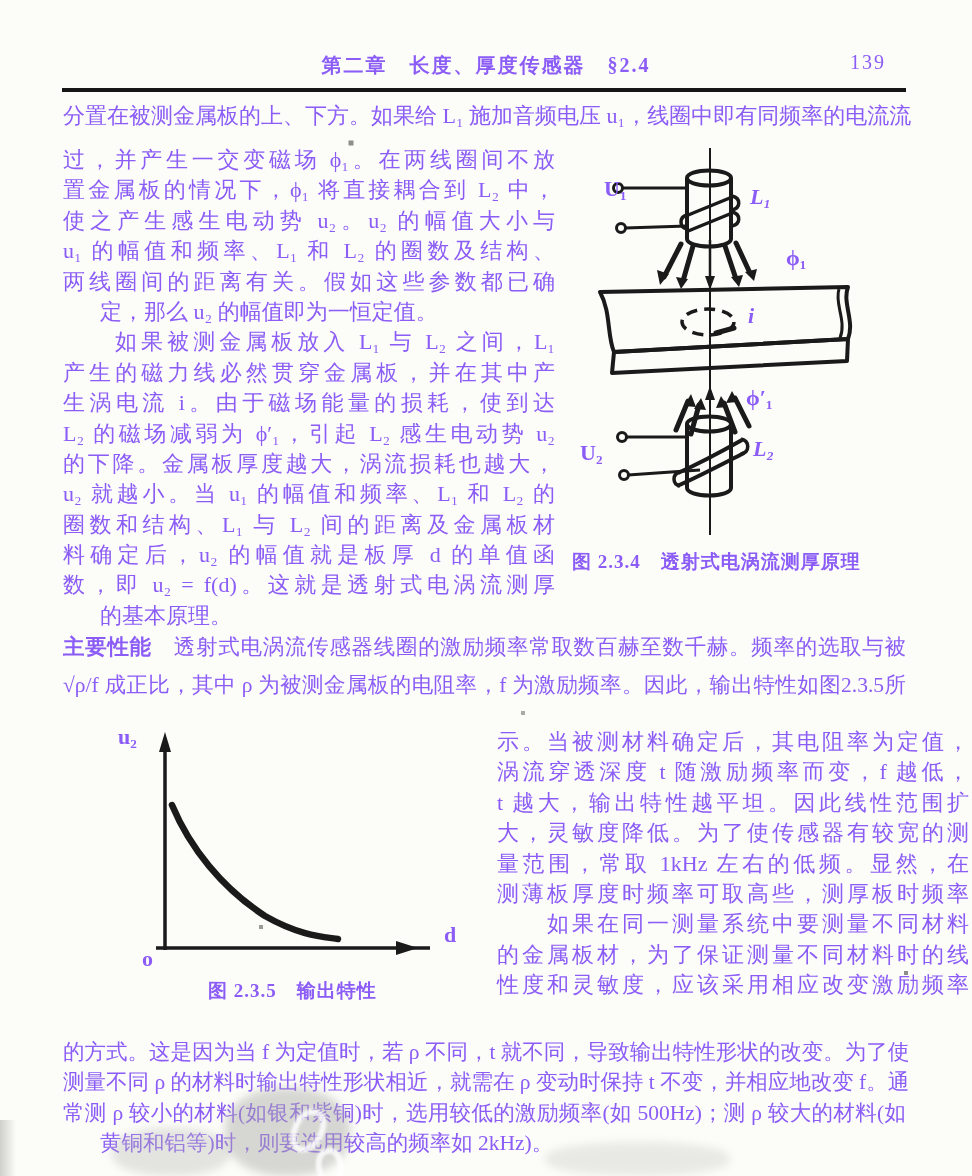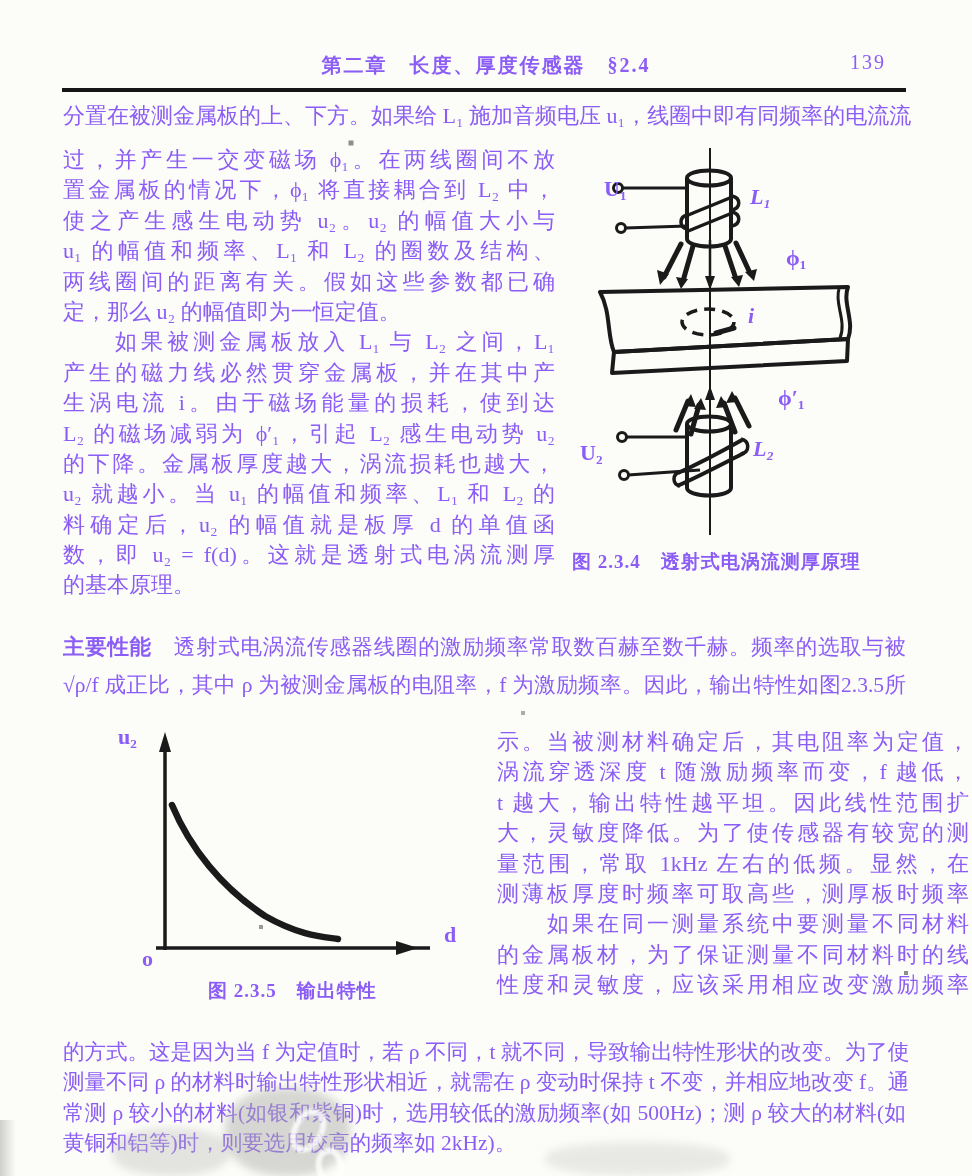--- a/index.html
+++ b/index.html
@@ -4,21 +4,21 @@
 <style>
   html,body{margin:0;padding:0;background:#9a9a98;}
   .page{position:relative;width:972px;height:1176px;background:#fcfcf9;overflow:hidden;
         font-family:"Liberation Serif","DejaVu Serif",serif;color:#8b5cf6;}
   .hdr-title{position:absolute;left:0;right:0;top:52px;text-align:center;
              font-size:20px;letter-spacing:2px;font-weight:bold;}
   .hdr-page{position:absolute;left:850px;top:51px;font-size:20px;letter-spacing:2px;}
   .rule{position:absolute;left:62px;top:88px;width:844px;height:3.5px;background:#161616;}
   .tline{font-size:22px;line-height:30.4px;height:30.4px;white-space:nowrap;
          text-align:justify;text-align-last:justify;overflow:visible;}
-  .tline.short{text-align-last:left;}
+  .tline.short{text-align-last:left;margin-left:37px;}
   .wide .tline{font-size:21.5px;}
   #para1{position:absolute;left:63px;top:101px;width:843px;}
   #colLeft{position:absolute;left:63px;top:145px;width:492px;}
   #para2{position:absolute;left:63px;top:628px;width:843px;}
   #para2 .tline{line-height:38px;height:38px;}
   .lead{font-weight:bold;margin-right:22px;}
   #colRight{position:absolute;left:497px;top:727px;width:472px;}
   #para3{position:absolute;left:63px;top:1037px;width:843px;}
   .fig{position:absolute;}
   #fig234{left:560px;top:140px;width:412px;height:445px;}
@@ -64,20 +64,21 @@
     <div class="tline">使之产生感生电动势 u₂。u₂ 的幅值大小与</div>
     <div class="tline">u₁ 的幅值和频率、L₁ 和 L₂ 的圈数及结构、</div>
     <div class="tline">两线圈间的距离有关。假如这些参数都已确</div>
     <div class="tline short">定，那么 u₂ 的幅值即为一恒定值。</div>
     <div class="tline">　　如果被测金属板放入 L₁ 与 L₂ 之间，L₁</div>
     <div class="tline">产生的磁力线必然贯穿金属板，并在其中产</div>
     <div class="tline">生涡电流 i。由于磁场能量的损耗，使到达</div>
     <div class="tline">L₂ 的磁场减弱为 ϕ′₁，引起 L₂ 感生电动势 u₂</div>
     <div class="tline">的下降。金属板厚度越大，涡流损耗也越大，</div>
     <div class="tline">u₂ 就越小。当 u₁ 的幅值和频率、L₁ 和 L₂ 的</div>
+    <div class="tline">圈数和结构、L₁ 与 L₂ 间的距离及金属板材</div>
     <div class="tline">料确定后，u₂ 的幅值就是板厚 d 的单值函</div>
     <div class="tline">数，即 u₂ = f(d)。这就是透射式电涡流测厚</div>
     <div class="tline short">的基本原理。</div>
   </div>
 
   <div id="fig234" class="fig">
     <svg width="412" height="445" viewBox="0 0 412 445">
 
       <path class="stroke" d="M40,152 L288,147 C282,163 295,181 288,199 L54,212 C47,196 51,172 40,152 Z" fill="#fcfcf9" stroke-width="4" stroke-linejoin="round"></path>
       <path class="stroke" d="M54,212 L288,199 L287,221 L52,233 Z" fill="#fcfcf9" stroke-width="4" stroke-linejoin="round"></path>
@@ -129,21 +130,21 @@
       <path class="stroke" d="M120,332 c-8,2 -8,12 0,14" stroke-width="3.5"></path>
       <line class="stroke" x1="66" y1="297" x2="127" y2="297" stroke-width="3"></line>
       <line class="stroke" x1="68" y1="335" x2="140" y2="330" stroke-width="3"></line>
       <circle class="stroke" cx="62" cy="297" r="4.5" fill="#fcfcf9" stroke-width="3"></circle>
       <circle class="stroke" cx="64" cy="335" r="4.5" fill="#fcfcf9" stroke-width="3"></circle>
     </svg>
     <span class="figlab" style="left:20px;top:36px;font-style:normal;margin-left:24px;">U₁</span>
     <span class="figlab" style="left:190px;top:44px;">L₁</span>
     <span class="figlab" style="left:186px;top:105px;font-style:normal;margin-left:40px;">ϕ₁</span>
     <span class="figlab" style="left:188px;top:163px;">i</span>
-    <span class="figlab" style="left:186px;top:245px;font-style:normal;margin-left:32px;">ϕ′₁</span>
+    <span class="figlab" style="left:186px;top:245px;font-style:normal;">ϕ′₁</span>
     <span class="figlab" style="left:20px;top:300px;font-style:normal;">U₂</span>
     <span class="figlab" style="left:193px;top:296px;">L₂</span>
     <div class="figcap" id="cap234">图 2.3.4　透射式电涡流测厚原理</div>
   </div>
 
   <div id="para2" class="wide">
     <div class="tline">
       <span class="lead">主要性能</span><span>透射式电涡流传感器线圈的激励频率常取数百赫至数千赫。频率的选取与被</span>
     </div>
     <div class="tline">√ρ/f 成正比，其中 ρ 为被测金属板的电阻率，f 为激励频率。因此，输出特性如图2.3.5所</div>

